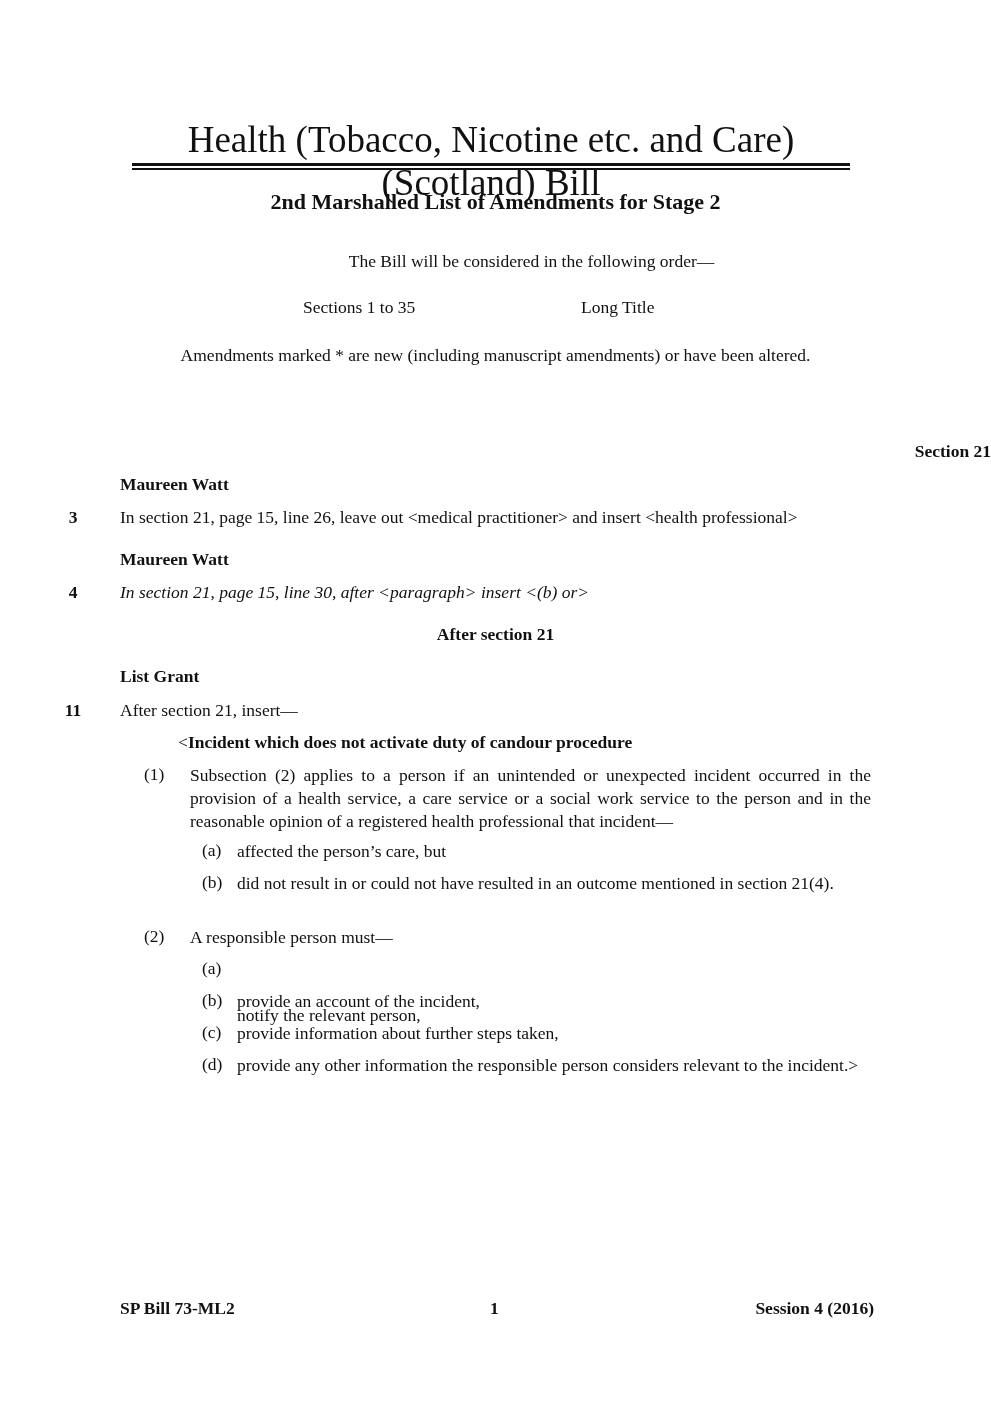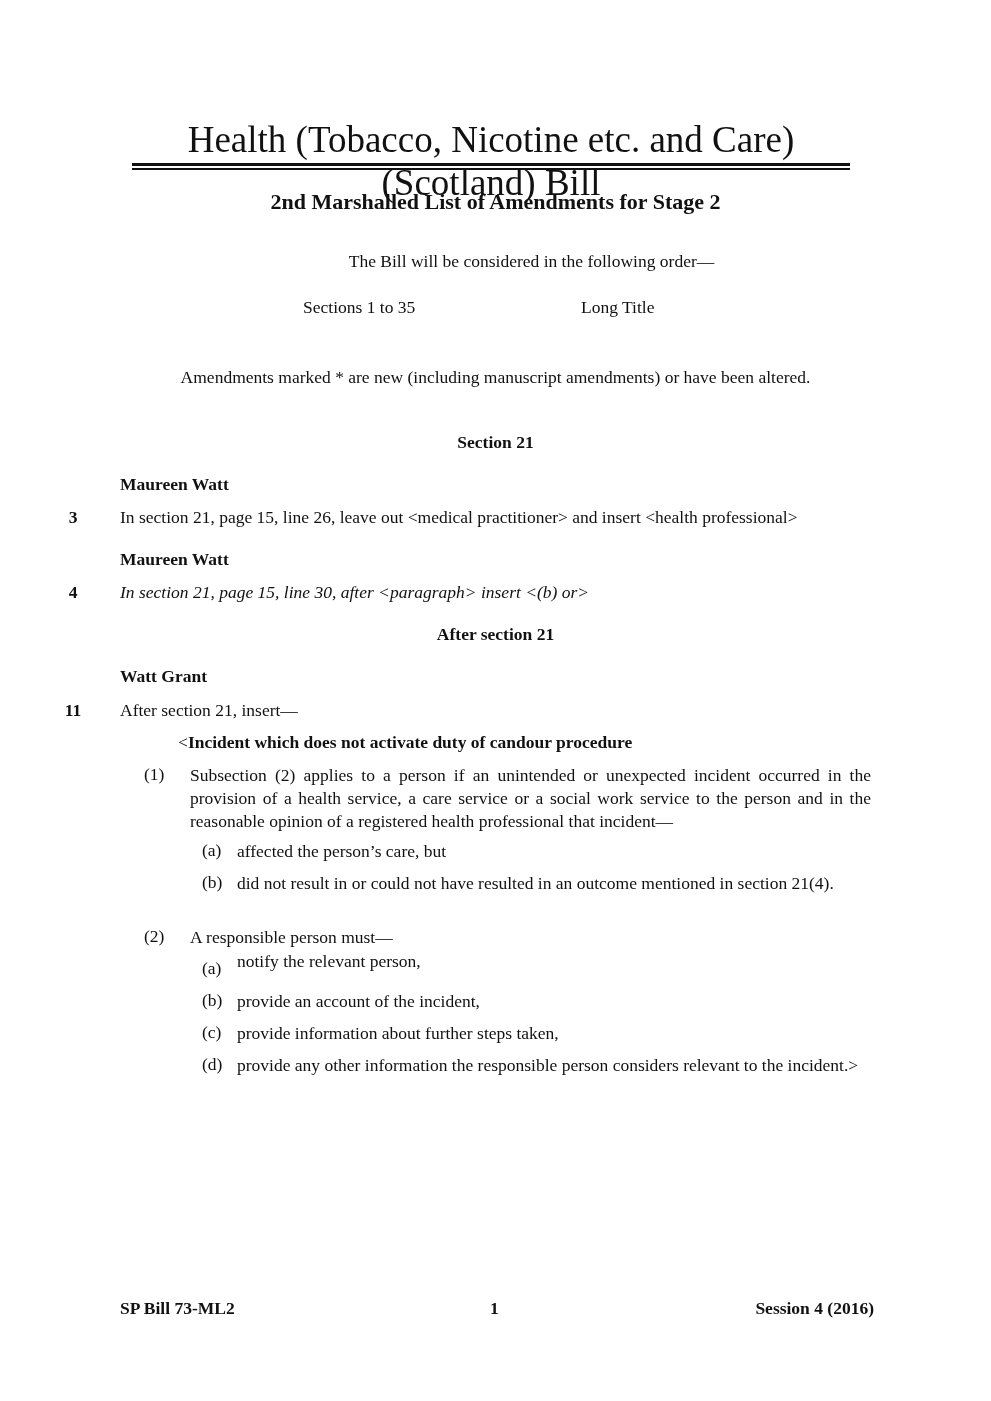--- a/index.html
+++ b/index.html
@@ -10,73 +10,73 @@
       font-size: 17.5px;
     }
     .abs { position: absolute; }
     .center { left: 0; width: 991px; text-align: center; }
     .bill-title { top: 118px; font-size: 37px; left: 132px; width: 718px; text-align: center; }
     .rule-thick { top: 163px; left: 132px; width: 718px; height: 3px; background: #111; }
     .rule-thin { top: 168px; left: 132px; width: 718px; height: 1.5px; background: #111; }
     .list-title { top: 189px; font-size: 22px; font-weight: bold; }
     .order-intro { top: 251px; padding-left: 36px; }
     .order-item { top: 297px; }
-    .note { top: 367px; }
+    .note { top: 345px; }
     .heading-bold { font-weight: bold; }
     .body-text { left: 120px; }
     .amend-num { left: 58px; width: 30px; text-align: center; font-weight: bold; }
     .justify { text-align: justify; text-align-last: left; line-height: 23px; }
     .footer { top: 1298px; font-weight: bold; }
   </style>
 </head>
 <body>
 
 <div class="abs bill-title">Health (Tobacco, Nicotine etc. and Care) (Scotland) Bill</div>
 <div class="abs rule-thick"></div>
 <div class="abs rule-thin"></div>
 <div class="abs center list-title">2nd Marshalled List of Amendments for Stage 2</div>
 
 <div class="abs center order-intro">The Bill will be considered in the following order—</div>
 <div class="abs order-item" style="left:303px;">Sections 1 to 35</div>
 <div class="abs order-item" style="left:581px;">Long Title</div>
 
 <div class="abs center note">Amendments marked * are new (including manuscript amendments) or have been altered.</div>
 
-<div class="abs center heading-bold" style="top:432px;">Section 21</div>
+<div class="abs center heading-bold" style="top:441px;text-align:right;">Section 21</div>
 
 <div class="abs body-text heading-bold" style="top:474px;">Maureen Watt</div>
 <div class="abs amend-num" style="top:507px;">3</div>
 <div class="abs body-text" style="top:507px; width:751px;">In section 21, page 15, line 26, leave out &lt;medical practitioner&gt; and insert &lt;health professional&gt;</div>
 
 <div class="abs body-text heading-bold" style="top:549px;">Maureen Watt</div>
 <div class="abs amend-num" style="top:582px;">4</div>
 <div class="abs body-text" style="top:582px; width:751px;font-style:italic;">In section 21, page 15, line 30, after &lt;paragraph&gt; insert &lt;(b) or&gt;</div>
 
 <div class="abs center heading-bold" style="top:624px;">After section 21</div>
 
-<div class="abs body-text heading-bold" style="top:666px;">Watt Grant</div>
+<div class="abs body-text heading-bold" style="top:666px;">List Grant</div>
 <div class="abs amend-num" style="top:700px;">11</div>
 <div class="abs body-text" style="top:700px; width:751px;">After section 21, insert—</div>
 
 <div class="abs" style="top:732px; left:178px;"><span>&lt;</span><span class="heading-bold">Incident which does not activate duty of candour procedure</span></div>
 
 <div class="abs" style="top:764px; left:144px;">(1)</div>
 <div class="abs justify" style="top:764px; left:190px; width:681px;">Subsection (2) applies to a person if an unintended or unexpected incident occurred in the provision of a health service, a care service or a social work service to the person and in the reasonable opinion of a registered health professional that incident—</div>
 
 <div class="abs" style="top:840px; left:202px;">(a)</div>
 <div class="abs justify" style="top:840px; left:237px; width:634px;">affected the person’s care, but</div>
 
 <div class="abs" style="top:872px; left:202px;">(b)</div>
 <div class="abs justify" style="top:872px; left:237px; width:634px;">did not result in or could not have resulted in an outcome mentioned in section 21(4).</div>
 
 <div class="abs" style="top:926px; left:144px;">(2)</div>
 <div class="abs justify" style="top:926px; left:190px; width:681px;">A responsible person must—</div>
 
 <div class="abs" style="top:958px; left:202px;">(a)</div>
-<div class="abs justify" style="top:950px; left:237px; width:634px;">notify the relevant person,</div>
+<div class="abs justify" style="top:1004px; left:237px; width:634px;">notify the relevant person,</div>
 
 <div class="abs" style="top:990px; left:202px;">(b)</div>
 <div class="abs justify" style="top:990px; left:237px; width:634px;">provide an account of the incident,</div>
 
 <div class="abs" style="top:1022px; left:202px;">(c)</div>
 <div class="abs justify" style="top:1022px; left:237px; width:634px;">provide information about further steps taken,</div>
 
 <div class="abs" style="top:1054px; left:202px;">(d)</div>
 <div class="abs justify" style="top:1054px; left:237px; width:634px;">provide any other information the responsible person considers relevant to the incident.&gt;</div>
 

